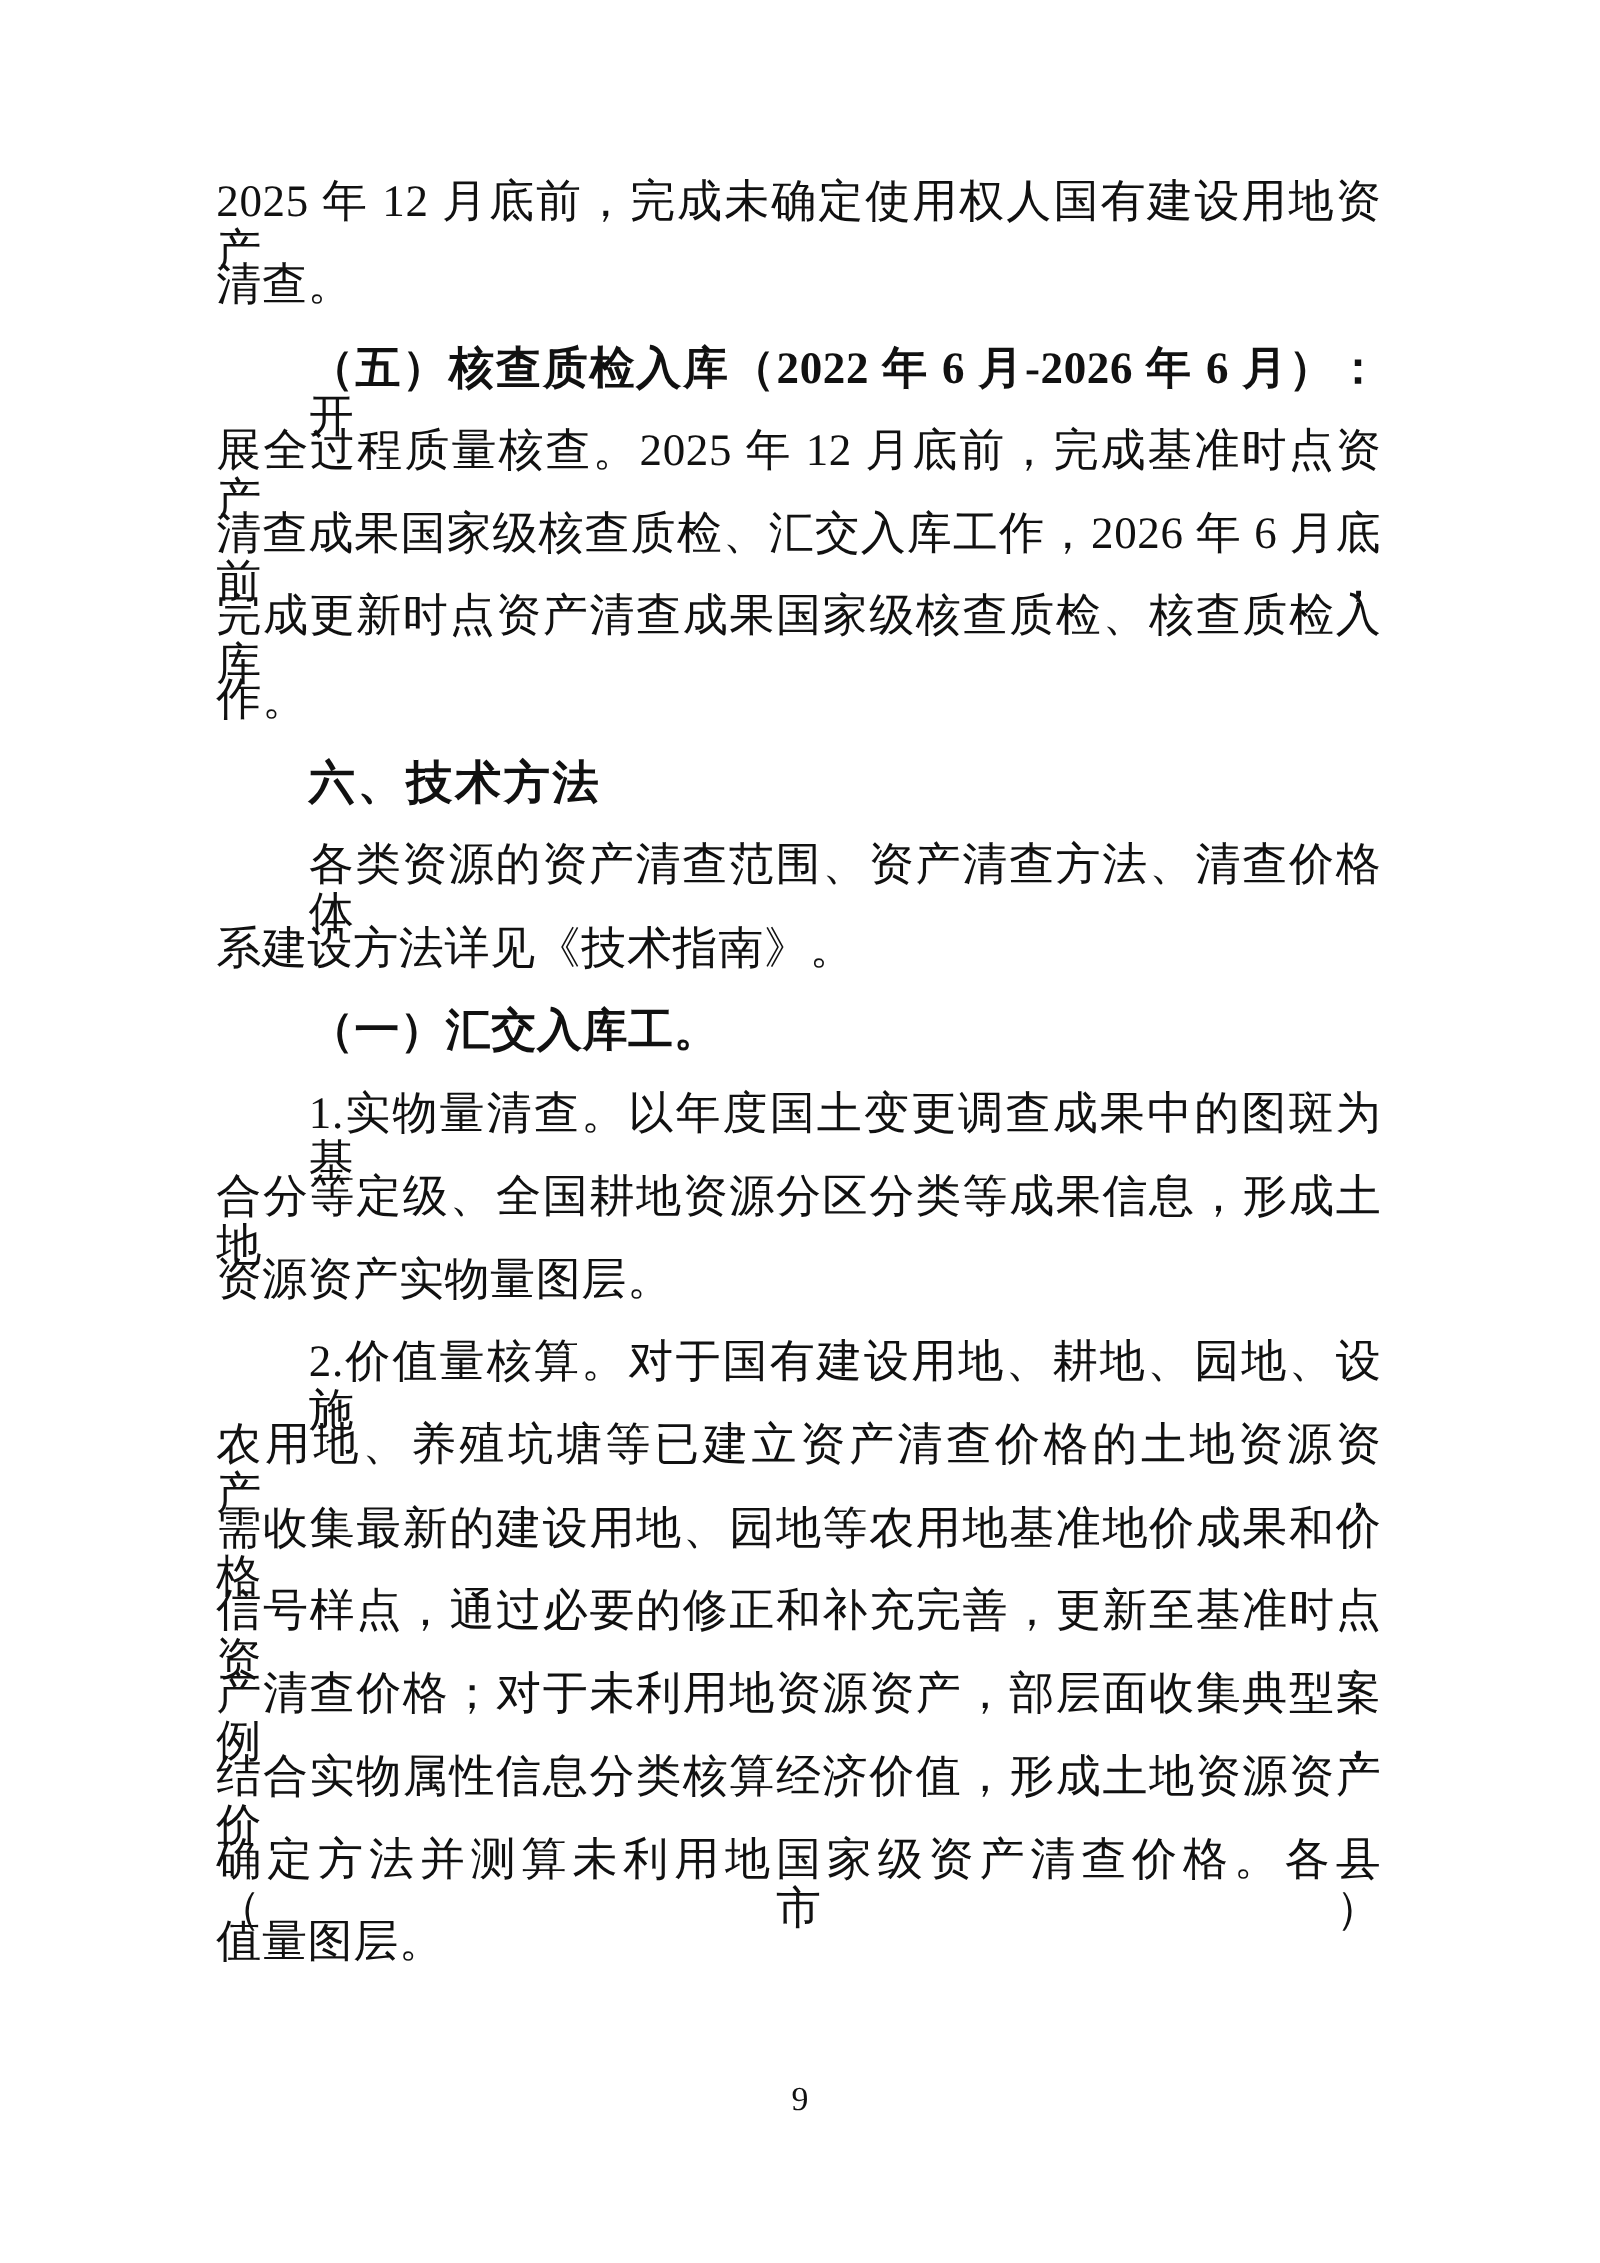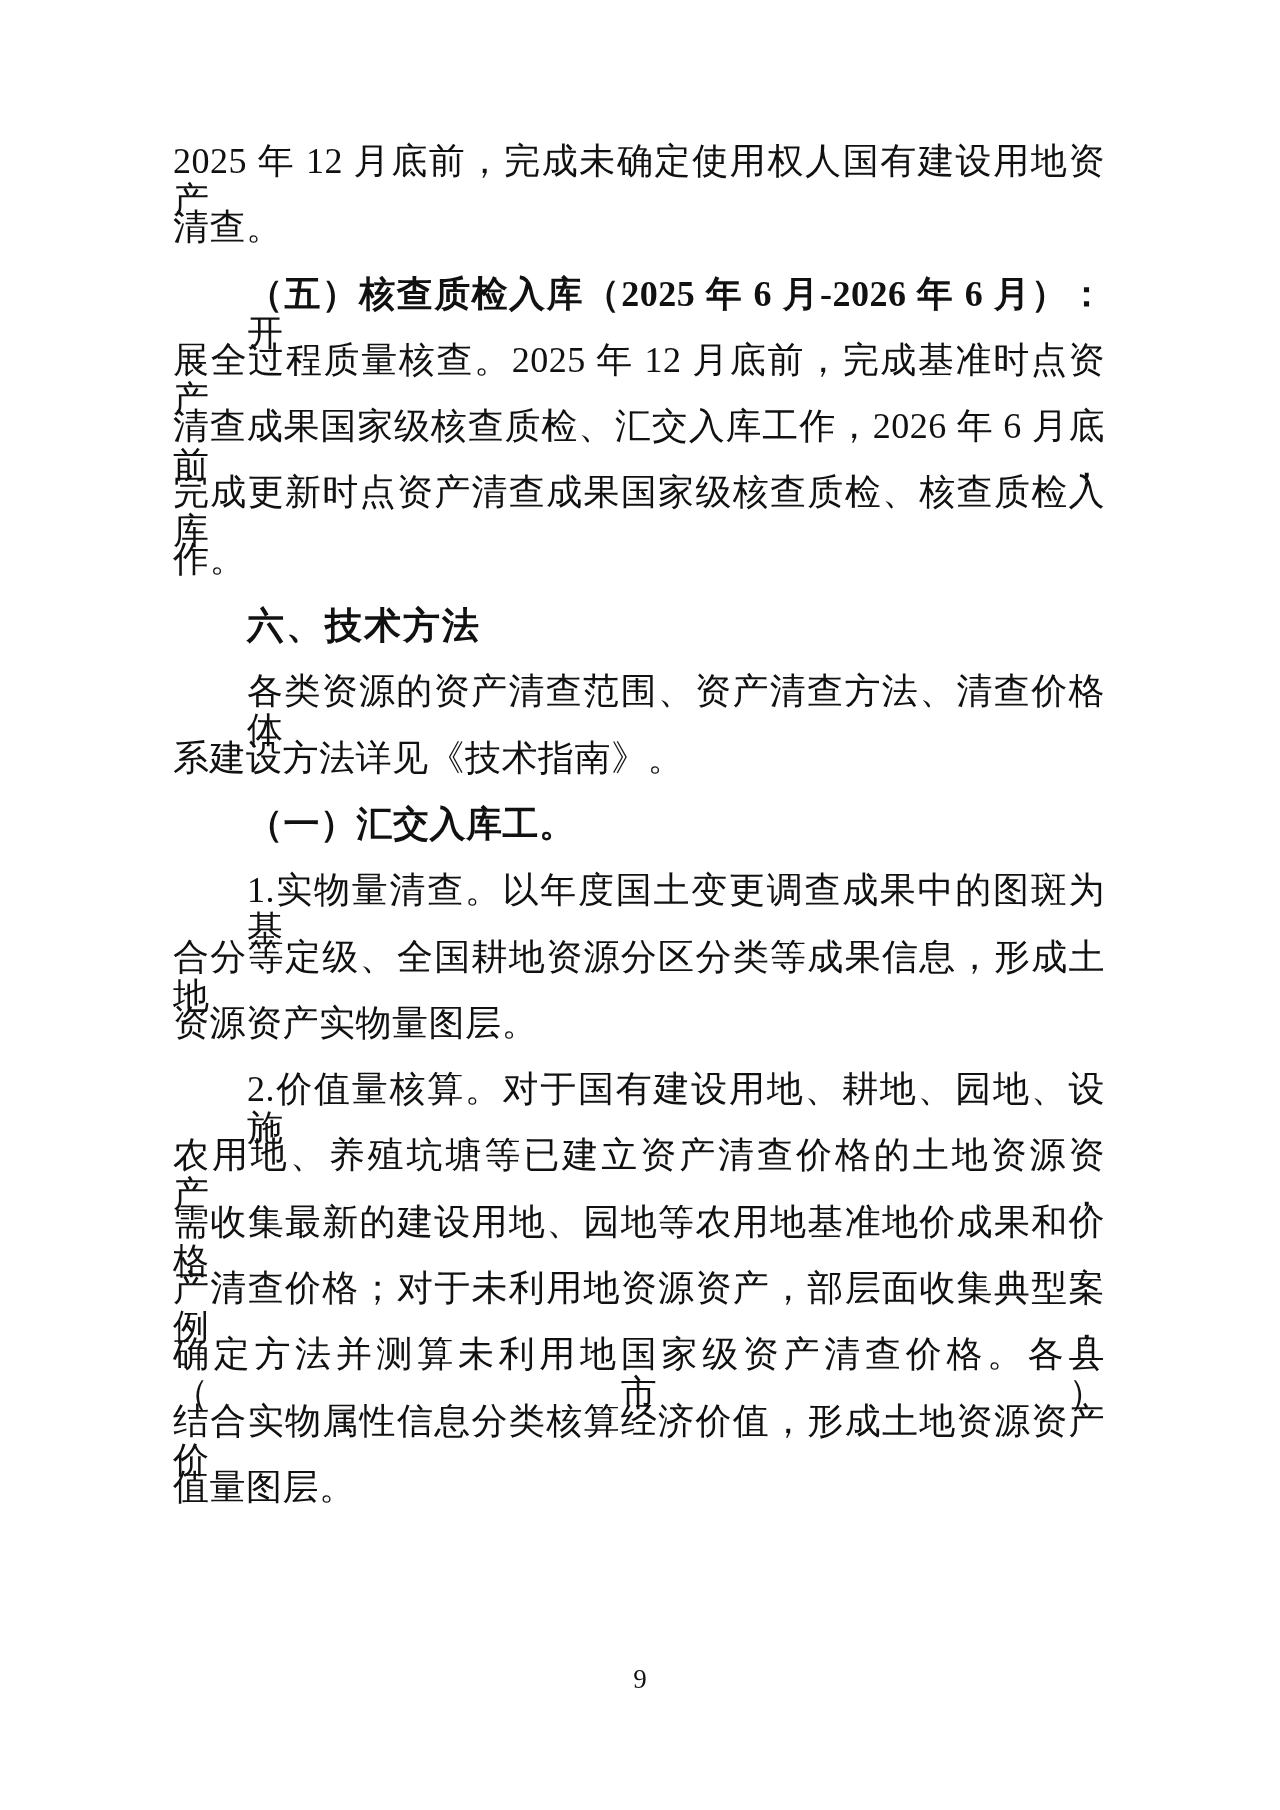--- a/index.html
+++ b/index.html
@@ -59,34 +59,35 @@
     color: #111111;
   }
 </style>
 </head>
 <body>
 
 <div class="page">
   <div class="text-block" id="text-block">
       <div class="line body fill"><span class="seg">2025 年 12 月底前，完成未确定使用权人国有建设用地资产</span></div>
       <div class="line body"><span class="seg">清查。</span></div>
-      <div class="line body indent fill"><span class="seg bold">（五）核查质检入库（2025 年 6 月-2026 年 6 月）：</span><span class="seg">开</span></div>
+      <div class="line body indent fill"><span class="seg bold">（五）核查质检入库（2022 年 6 月-2026 年 6 月）：</span><span class="seg">开</span></div>
       <div class="line body fill"><span class="seg">展全过程质量核查。2025 年 12 月底前，完成基准时点资产</span></div>
       <div class="line body fill"><span class="seg">清查成果国家级核查质检、汇交入库工作，2026 年 6 月底前，</span></div>
       <div class="line body fill"><span class="seg">完成更新时点资产清查成果国家级核查质检、核查质检入库</span></div>
       <div class="line body"><span class="seg">作。</span></div>
       <div class="line heading indent"><span class="seg">六、技术方法</span></div>
       <div class="line kai indent fill"><span class="seg">各类资源的资产清查范围、资产清查方法、清查价格体</span></div>
       <div class="line kai"><span class="seg">系建设方法详见《技术指南》。</span></div>
       <div class="line kai indent"><span class="seg bold">（一）汇交入库工。</span></div>
       <div class="line body indent fill"><span class="seg">1.实物量清查。以年度国土变更调查成果中的图斑为基</span></div>
       <div class="line body fill"><span class="seg">合分等定级、全国耕地资源分区分类等成果信息，形成土地</span></div>
       <div class="line body"><span class="seg">资源资产实物量图层。</span></div>
       <div class="line body indent fill"><span class="seg">2.价值量核算。对于国有建设用地、耕地、园地、设施</span></div>
       <div class="line body fill"><span class="seg">农用地、养殖坑塘等已建立资产清查价格的土地资源资产，</span></div>
       <div class="line body fill"><span class="seg">需收集最新的建设用地、园地等农用地基准地价成果和价格</span></div>
+      <div class="line body fill"><span class="seg">信号样点，通过必要的修正和补充完善，更新至基准时点资</span></div>
       <div class="line body fill"><span class="seg">产清查价格；对于未利用地资源资产，部层面收集典型案例，</span></div>
+      <div class="line body fill"><span class="seg">结合实物属性信息分类核算经济价值，形成土地资源资产价</span></div>
       <div class="line body fill"><span class="seg">确定方法并测算未利用地国家级资产清查价格。各县（市）</span></div>
-      <div class="line body fill"><span class="seg">结合实物属性信息分类核算经济价值，形成土地资源资产价</span></div>
       <div class="line body"><span class="seg">值量图层。</span></div>
     </div>
   <div class="page-number">9</div>
 </div>
 
 </body></html>

